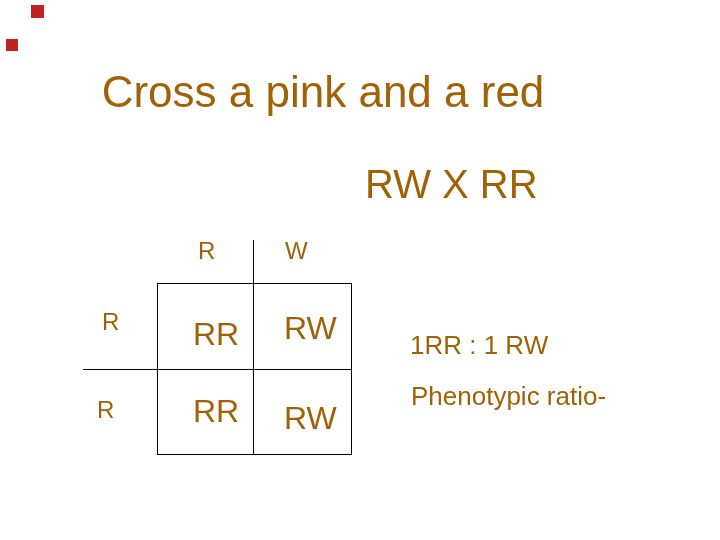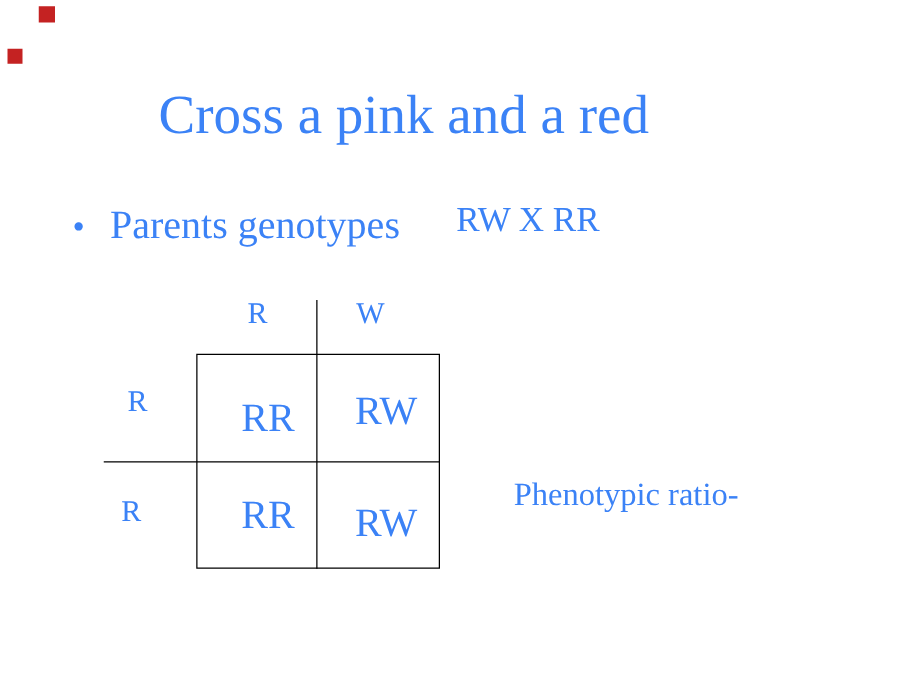--- a/index.html
+++ b/index.html
@@ -1,22 +1,22 @@
 <!DOCTYPE html>
 <html><head>
 <meta charset="utf-8">
 <style>
   html, body { margin: 0; padding: 0; background: #ffffff; }
   .slide {
     position: relative;
     width: 646px;
     height: 540px;
     background: #ffffff;
-    color: #3b82f6;
-    font-family: Liberation Serif, serif;
+    color: #a16207;
+    font-family: Liberation Sans, sans-serif;
     overflow: hidden;
   }
   .abs { position: absolute; }
 
   .accent-mark { position: absolute; }
   .mark-1 { left: 31px; top: 5px;  width: 13px; height: 13px; }
   .mark-2 { left: 6px;  top: 39px; width: 12px; height: 12px; }
 
   .title {
     position: absolute;
@@ -37,21 +37,21 @@
     white-space: nowrap;
   }
   .bullet-marker {
     display: inline-block;
     width: 30px;
     font-size: 28px;
   }
   .cross-text {
     position: absolute;
     left: 365px; top: 162px;
-    font-size: 28px;
+    font-size: 40px;
     line-height: 1.1;
     white-space: nowrap;
   }
 
   
   .pbox  { left: 157px; top: 283px; width: 195px; height: 172px; border: 1px solid #000; box-sizing: border-box; }
   .vdiv  { left: 253px; top: 240px; width: 1px;   height: 215px; background: #000; }
   .hdiv  { left: 83px;  top: 369px; width: 269px; height: 1px;   background: #000; }
 
   
@@ -75,37 +75,35 @@
 </head>
 <body>
 
 <div class="slide">
 
   <div class="accent-mark mark-1" style="background: rgb(196, 34, 34);"></div>
   <div class="accent-mark mark-2" style="background: rgb(196, 34, 34);"></div>
 
   <h1 class="title">Cross a pink and a red</h1>
 
-  <div class="bullet-line">
-    <span class="bullet-marker">•</span><span>Parents genotypes</span>
-  </div>
 
   <div class="cross-text">RW X RR</div>
 
   <div>
     <div class="abs pbox"></div>
     <div class="abs vdiv"></div>
     <div class="abs hdiv"></div>
 
     <span class="ptext colh-1">R</span>
     <span class="ptext colh-2">W</span>
     <span class="ptext rowh-1">R</span>
     <span class="ptext rowh-2">R</span>
 
     <span class="ptext cell-rr1">RR</span>
     <span class="ptext cell-rw1">RW</span>
     <span class="ptext cell-rr2">RR</span>
     <span class="ptext cell-rw2">RW</span>
   </div>
 
+  <div class="rtext geno-value">1RR : 1 RW</div>
   <div class="rtext pheno-label">Phenotypic ratio-</div>
 
 </div>
 
 </body></html>

